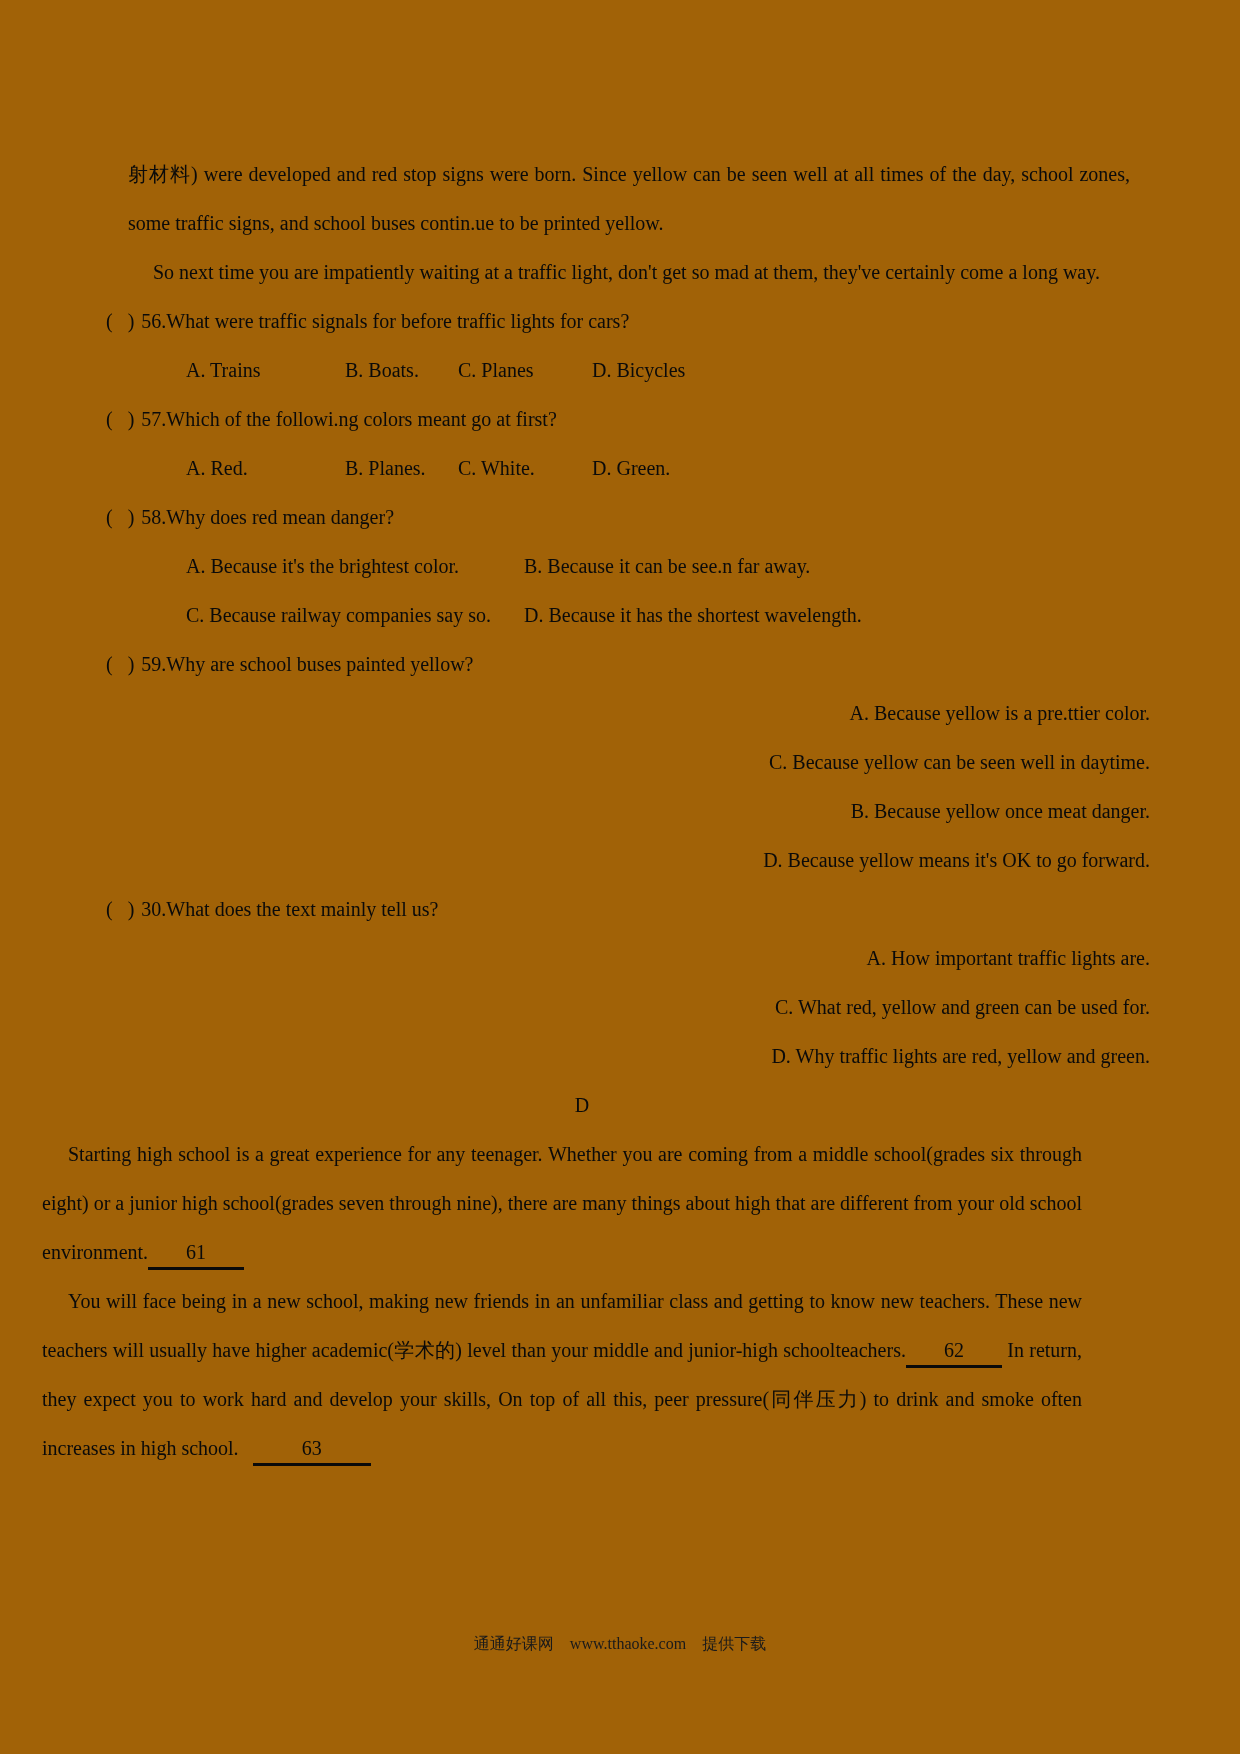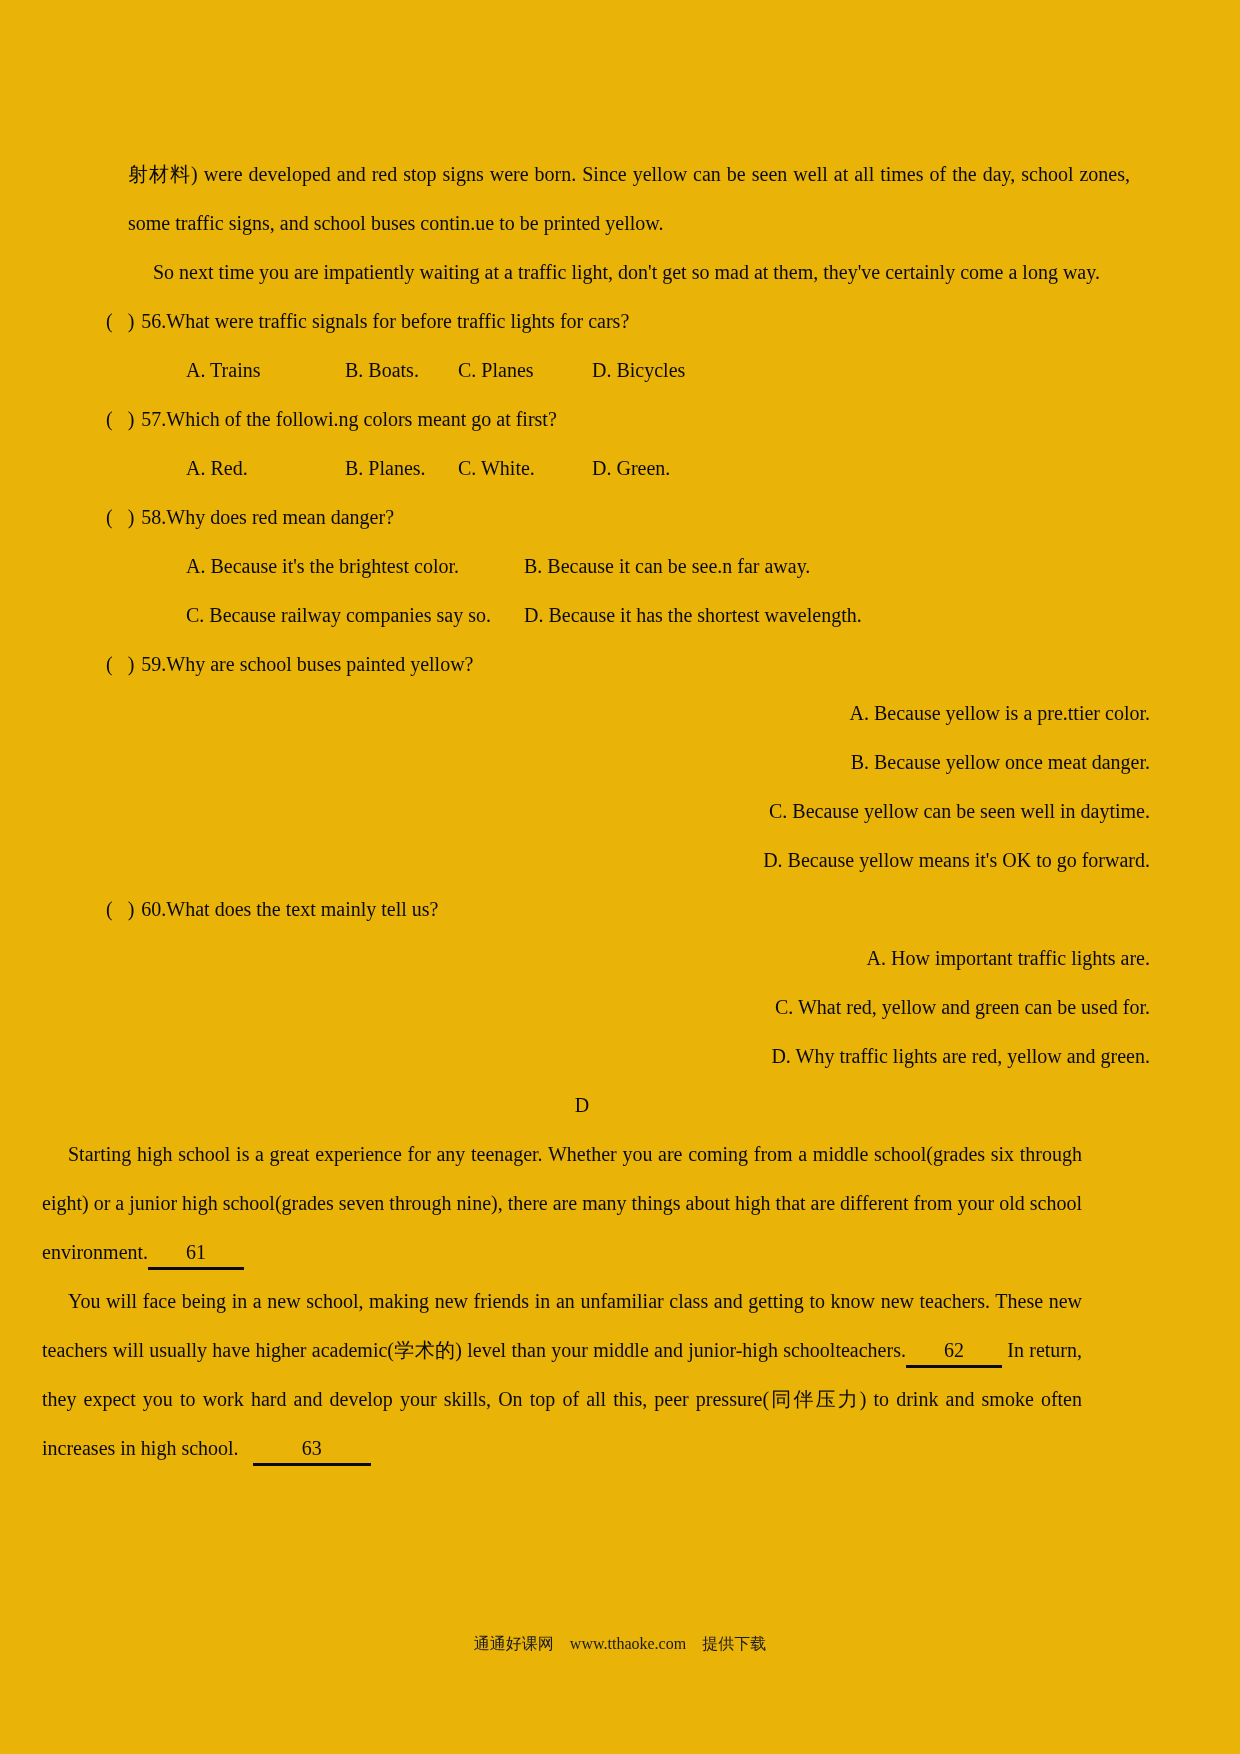--- a/index.html
+++ b/index.html
@@ -1,19 +1,19 @@
 <!DOCTYPE html>
 <html><head>
 <meta charset="utf-8">
 <style>
   html,body{margin:0;padding:0;background:#ffffff;}
   .page{
     position:relative;
     width:1240px;height:1754px;
-    background:#eab308;color:#0a0a0a;
+    background:#a16207;color:#0a0a0a;
     font-family:"Liberation Serif","DejaVu Serif",serif;
     font-size:20px;line-height:49px;
     box-sizing:border-box;
     padding-top:150px;
     overflow:hidden;
   }
   .p-c{margin:0 0 0 128px;width:1002px;text-align:justify;}
   .p-c.indented{text-indent:25px;}
   .instruction{margin:0 0 0 128px;}
   .question{margin-left:106px;margin-right:90px;}
@@ -79,28 +79,28 @@
     <div class="opts opt-row row2">
       <span>C. Because railway companies say so.</span>
       <span>D. Because it has the shortest wavelength.</span>
     </div>
   </div>
 
   <div class="question">
     <div class="q-line"><span class="q-open">(</span><span class="q-close">)</span><span class="q-num">59.</span><span>Why are school buses painted yellow?</span></div>
     <div class="opts">
       <span class="opt-line">A. Because yellow is a pre.ttier color.</span>
+      <span class="opt-line">C. Because yellow can be seen well in daytime.</span>
       <span class="opt-line">B. Because yellow once meat danger.</span>
-      <span class="opt-line">C. Because yellow can be seen well in daytime.</span>
       <span class="opt-line">D. Because yellow means it's OK to go forward.</span>
     </div>
   </div>
 
   <div class="question">
-    <div class="q-line"><span class="q-open">(</span><span class="q-close">)</span><span class="q-num">60.</span><span>What does the text mainly tell us?</span></div>
+    <div class="q-line"><span class="q-open">(</span><span class="q-close">)</span><span class="q-num">30.</span><span>What does the text mainly tell us?</span></div>
     <div class="opts">
       <span class="opt-line">A. How important traffic lights are.</span>
       <span class="opt-line">C. What red, yellow and green can be used for.</span>
       <span class="opt-line">D. Why traffic lights are red, yellow and green.</span>
     </div>
   </div>
 
   <div class="section-d-header">D</div>
 
   <p class="p-d"><span>Starting high school is a great experience for any teenager. Whether you are coming from a middle school(grades six through eight) or a junior high school(grades seven through nine), there are many things about high that are different from your old school environment.</span><span class="blank">61</span></p>

